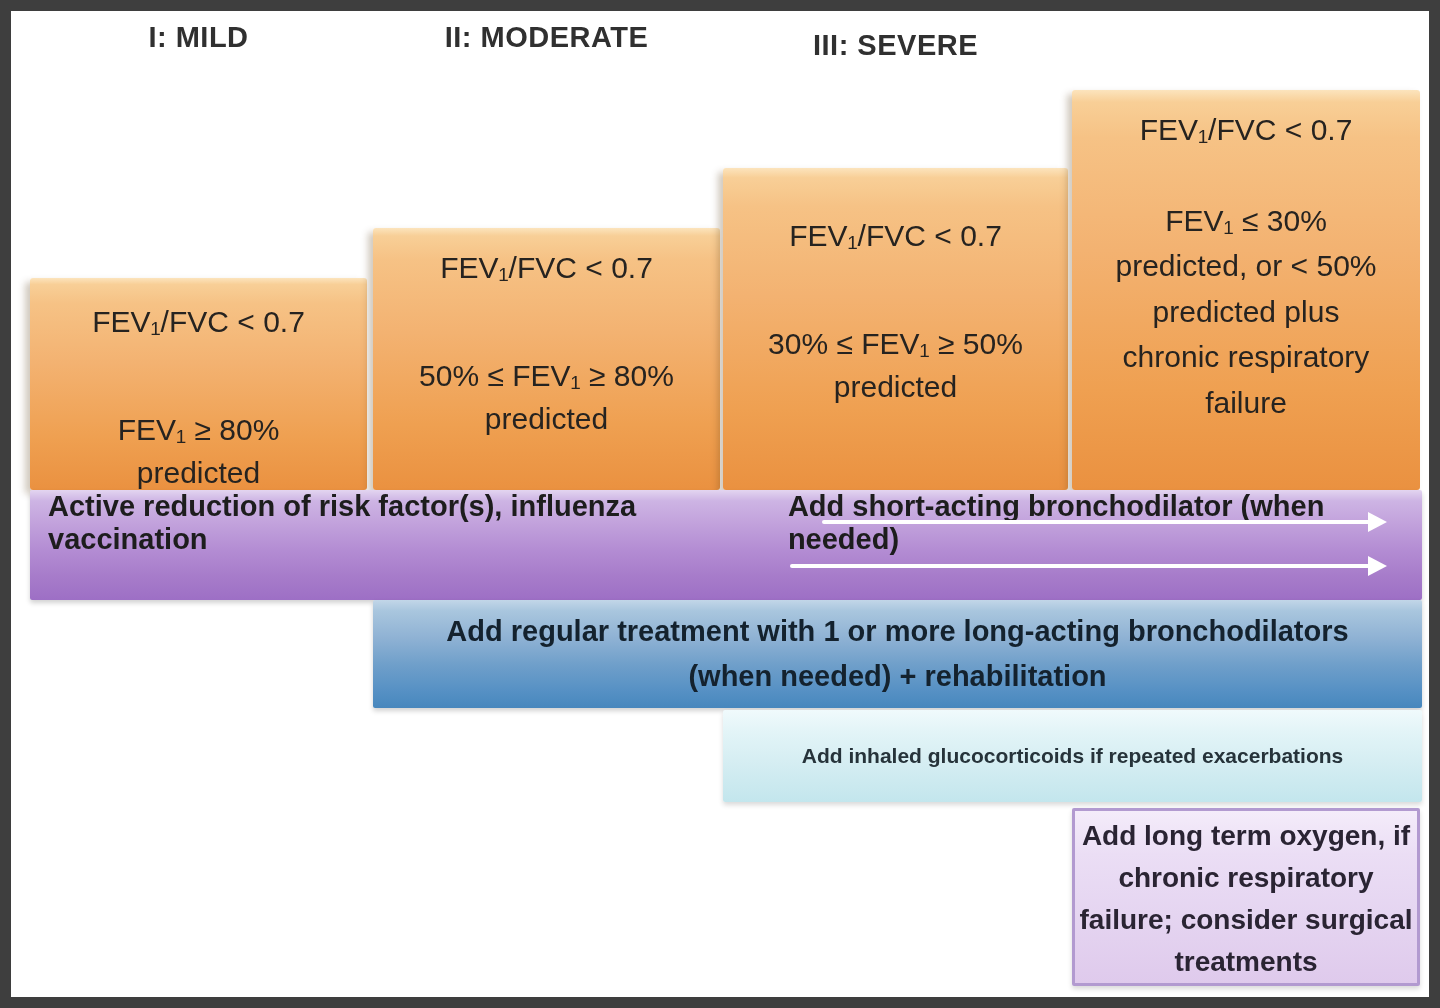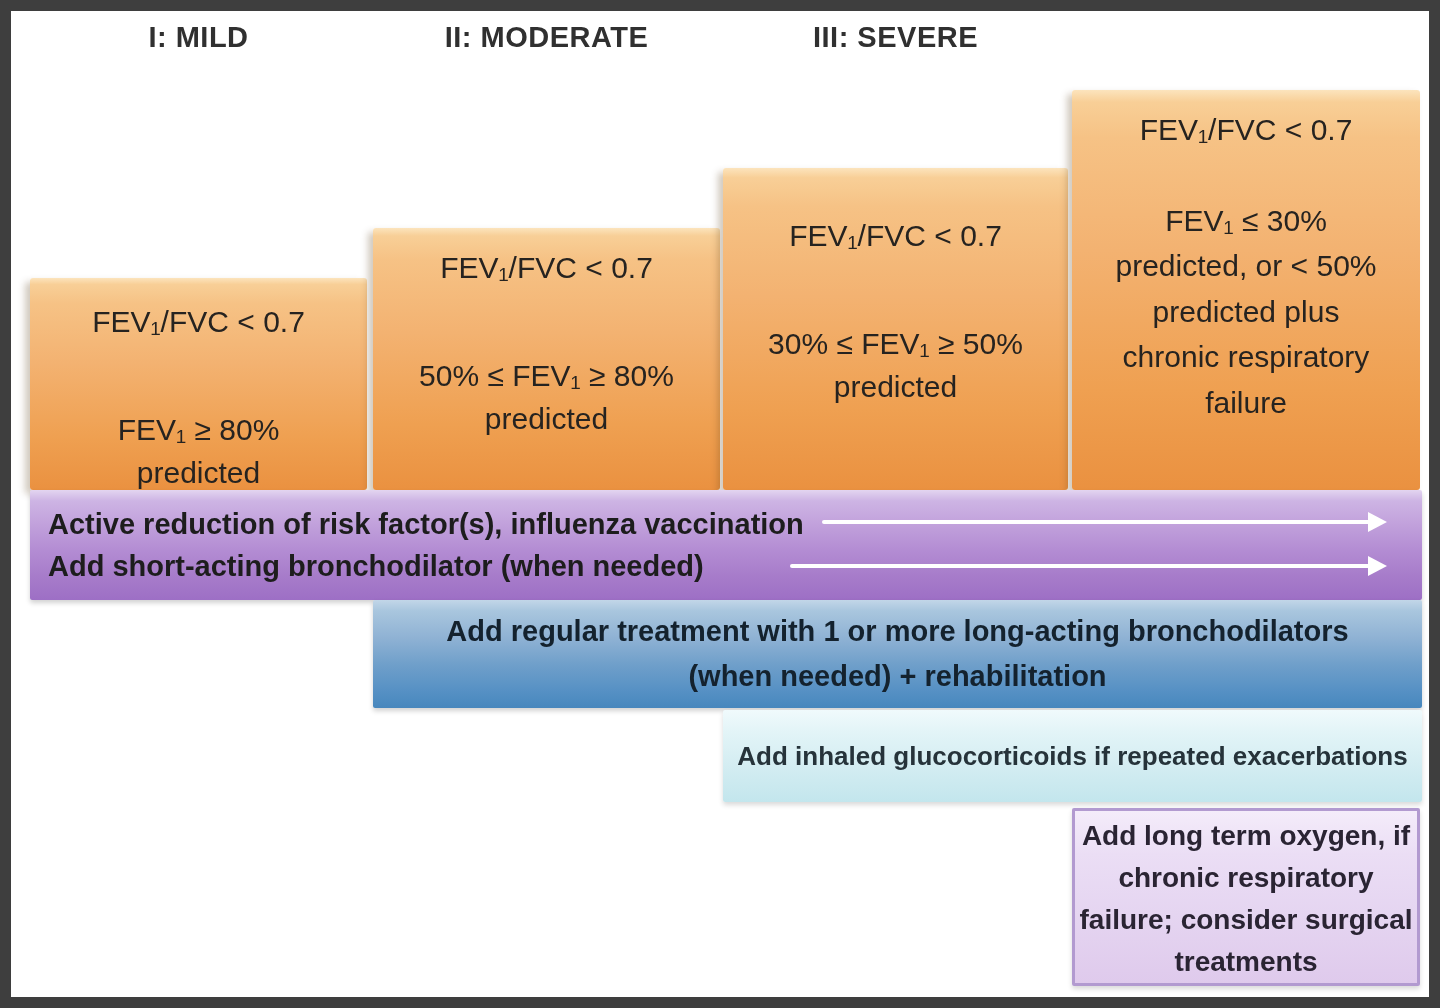--- a/index.html
+++ b/index.html
@@ -9,21 +9,21 @@
   }
   .frame{position:absolute;inset:0;border:11px solid #3e3e3e;box-sizing:border-box;pointer-events:none;}
 
   
   .stage-header{
     position:absolute;top:16px;height:42px;display:flex;align-items:center;justify-content:center;
     font-size:29px;font-weight:600;color:#303030;letter-spacing:.5px;white-space:nowrap;
   }
   .h1{left:30px;width:337px;}
   .h2{left:373px;width:347px;}
-  .h3{left:723px;width:345px;}
+  .h3{left:723px;width:345px;margin-top:8px;}
   .h4{left:1072px;width:348px;}
 
   
   .sev-box{
     position:absolute;border-radius:3px;box-sizing:border-box;
     background:linear-gradient(180deg,#fce4bd 0%,#f8cf97 3%,#f6c285 12%,#f3b271 40%,#efa051 75%,#ea9140 100%);
     box-shadow:-5px 4px 7px rgba(90,60,20,.28);
     display:flex;flex-direction:column;align-items:center;text-align:center;
     color:#262320;font-weight:400;font-size:30px;line-height:1.45;
   }
@@ -35,21 +35,21 @@
   .b1 .crit-fev{max-width:240px;}
   .b2 .crit-fev{max-width:330px;}
   .b3 .crit-fev{max-width:330px;}
   .b4 .crit-fev{margin-top:46px;white-space:pre-line;line-height:1.52;text-align:center;}
 
   
   .band-purple{
     position:absolute;left:30px;top:490px;width:1392px;height:110px;box-sizing:border-box;
     background:linear-gradient(180deg,#e3d5f0 0%,#cdb4e4 10%,#c2a2dc 30%,#b38cd3 55%,#a77cca 78%,#9d6fc5 100%);
     box-shadow:0 3px 5px rgba(0,0,0,.18);
-    display:flex;flex-direction:column;justify-content:center;gap:9px;padding-left:18px;
+    display:flex;justify-content:center;gap:9px;padding-left:18px;
     font-size:29px;font-weight:600;color:#1d1d1d;border-radius:2px;
   }
   .arrow{position:absolute;height:4px;background:#ffffff;border-radius:2px;}
   .arrow::after{
     content:"";position:absolute;right:-17px;top:-8px;width:0;height:0;
     border-left:19px solid #ffffff;border-top:10px solid transparent;border-bottom:10px solid transparent;
   }
   .arrow1{left:792px;top:30px;width:548px;}
   .arrow2{left:760px;top:74px;width:580px;}
 
@@ -61,21 +61,21 @@
     display:flex;align-items:center;justify-content:center;text-align:center;padding:0 30px;
     font-size:29px;font-weight:700;color:#14222e;line-height:1.55;border-radius:2px;
   }
 
   
   .band-cyan{
     position:absolute;left:723px;top:710px;width:699px;height:92px;box-sizing:border-box;
     background:linear-gradient(180deg,#f0fafc 0%,#e2f4f7 25%,#d4edf2 60%,#c3e6ed 100%);
     box-shadow:0 3px 5px rgba(0,0,0,.15);
     display:flex;align-items:center;justify-content:center;text-align:center;padding:0 14px;
-    font-size:26px;font-weight:600;color:#26333a;border-radius:2px;
+    font-size:21px;font-weight:600;color:#26333a;border-radius:2px;
   }
 
   
   .box-lavender{
     position:absolute;left:1072px;top:808px;width:348px;height:178px;box-sizing:border-box;
     background:linear-gradient(180deg,#f4ecfa 0%,#ebdef5 25%,#e5d5f1 60%,#dfcaec 100%);
     border:3px solid #b29ad0;box-shadow:0 3px 5px rgba(0,0,0,.15);
     display:flex;align-items:flex-end;justify-content:center;text-align:center;
     font-size:28px;font-weight:700;color:#2a2433;line-height:1.5;white-space:pre-line;border-radius:2px;
   }

